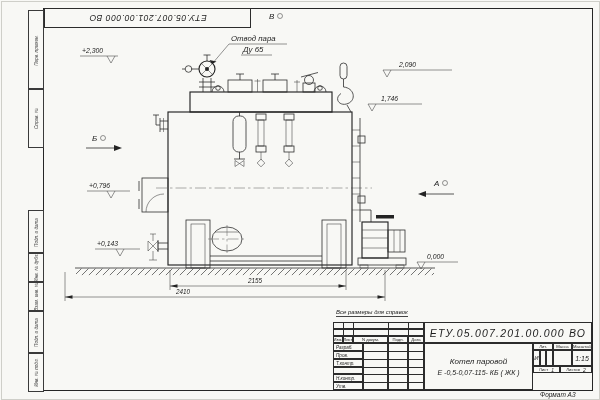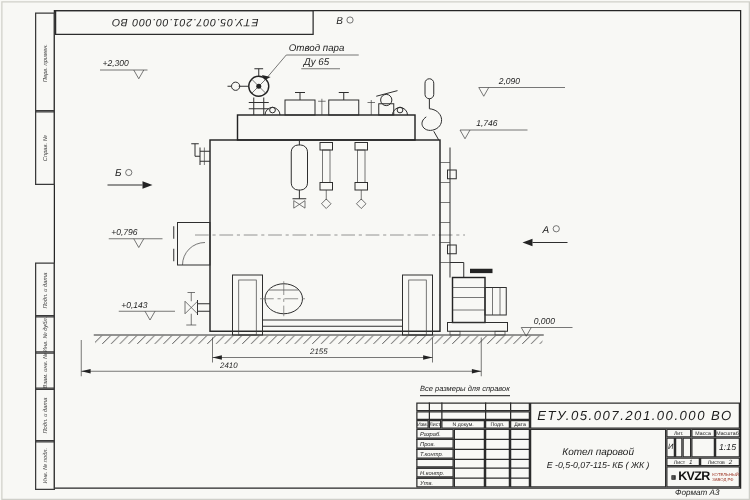--- a/index.html
+++ b/index.html
@@ -360,26 +360,15 @@
 
   <div class="cell" style="left:533px;top:366px;width:27px;height:7px;gap:3px;">
     <span style="font:4.2px 'Liberation Sans',sans-serif;">Лист</span>
     <span style="font:italic 5px 'Liberation Sans',sans-serif;">1</span>
   </div>
   <div class="cell" style="left:560px;top:366px;width:32px;height:7px;gap:3px;">
     <span style="font:4.2px 'Liberation Sans',sans-serif;">Листов</span>
     <span style="font:italic 5px 'Liberation Sans',sans-serif;">2</span>
   </div>
 
-  <div class="logo-wrap">
-    <svg width="12" height="12" viewBox="0 0 12 12">
-      <rect x="0" y="0" width="12" height="12" fill="#111"></rect>
-      <path d="M 2 3.2 h 8 M 2 6 h 8 M 2 8.8 h 8" stroke="#f8f8f5" stroke-width="1" fill="none" stroke-dasharray="2.2 1.1"></path>
-    </svg>
-    <span class="logo-txt">KVZR</span>
-    <span class="logo-sub">
-      <span>КОТЕЛЬНЫЙ</span>
-      <span>ЗАВОД РФ</span>
-    </span>
-  </div>
 
   <div class="fmt">Формат А3</div>
 </div>
 
 </body></html>

